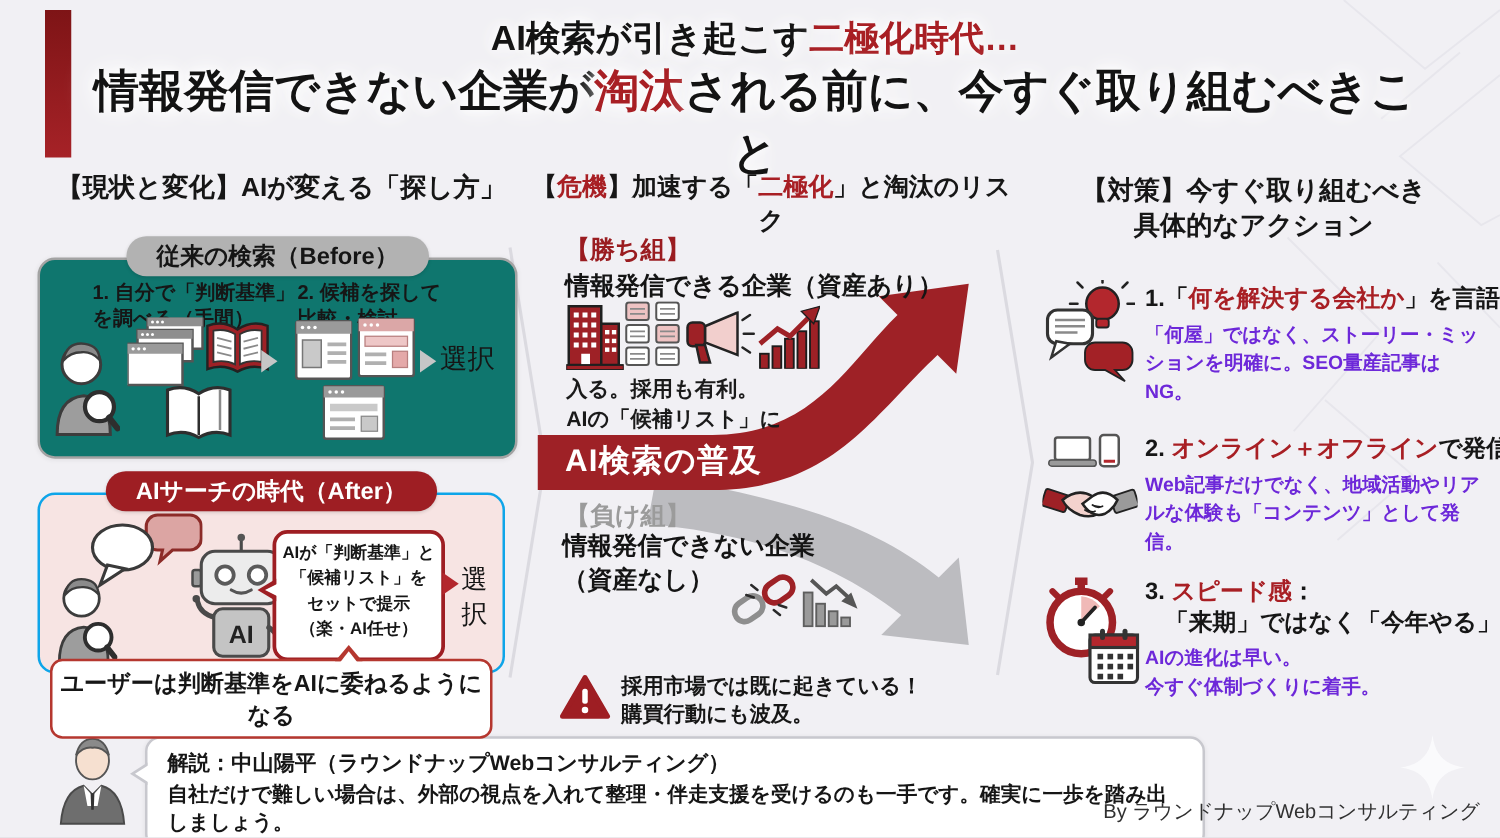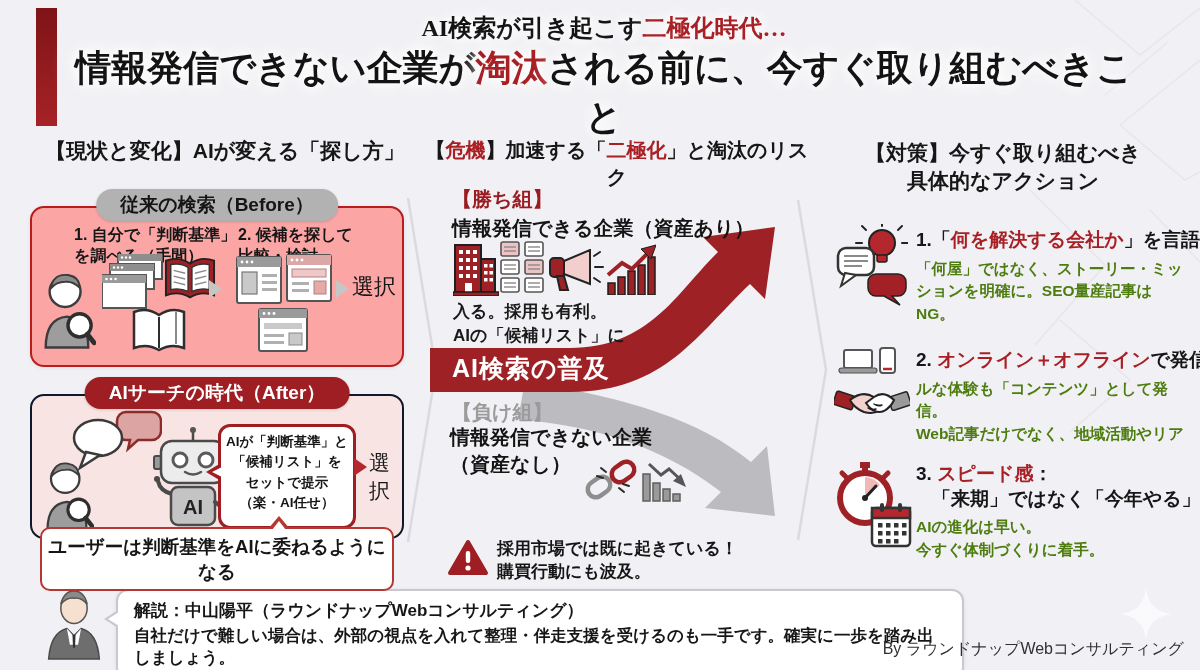--- a/index.html
+++ b/index.html
@@ -8,27 +8,27 @@
   .abs{position:absolute;}
   .red{color:#a81f24;}
   .darkred{color:#9a1c20;}
   .gray{color:#9b9b9b;}
   .nowrap{white-space:nowrap;}
   svg{display:block;}
   
   .red-bar{left:36px;top:8px;width:21px;height:118px;background:linear-gradient(#7e1416,#a62227);}
   .title{left:58px;top:13px;width:1092px;text-align:center;font-weight:bold;color:#131313;
          text-shadow:0 0 8px #ffffff,0 0 16px #ffffff,0 0 24px #ffffff;}
-  .title-l1{font-size:24px;line-height:1.3;font-family:Liberation Serif, serif;}
+  .title-l1{font-size:28px;line-height:1.3;}
   .title-l2{font-size:36px;line-height:1.35;}
   
   .col-head{font-size:21px;font-weight:bold;text-align:center;line-height:1.35;}
   
-  .panel{background:#fca5a5;border:2px solid #b91c1c;border-radius:14px;box-shadow:0 1px 4px rgba(0,0,0,.07);}
-  .panel-pink{background:#f7e4e3;border:2px solid #0f172a;border-radius:14px;}
+  .panel{background:#0f766e;border:2px solid #a3a3a3;border-radius:14px;box-shadow:0 1px 4px rgba(0,0,0,.07);padding-left:10px;}
+  .panel-pink{background:#f7e4e3;border:2px solid #0ea5e9;border-radius:14px;}
   .pill{position:absolute;top:-19px;left:50%;transform:translateX(-50%);border-radius:999px;
         font-weight:bold;font-size:19px;padding:3px 24px;white-space:nowrap;box-shadow:0 1px 3px rgba(0,0,0,.15);}
   .pill-gray{background:#b2b2b2;color:#151515;}
   .pill-red{background:#9e1e23;color:#ffffff;}
   .step{font-size:16px;font-weight:bold;text-align:left;line-height:1.3;}
   .tri-r{width:0;height:0;border-left:13px solid #c6c6c6;border-top:9px solid transparent;border-bottom:9px solid transparent;}
   .tri-red{border-left-color:#b3272d;}
   .select-label{font-size:22px;font-weight:normal;}
   
   .ai-bubble{background:#fff;border:3px solid #9e1e23;border-radius:12px;font-size:13.5px;font-weight:bold;
@@ -43,21 +43,21 @@
             border-right:11px solid transparent;border-bottom:13px solid #b5372f;}
   .note-box::after{content:"";position:absolute;top:-8px;left:230px;border-left:7px solid transparent;
             border-right:7px solid transparent;border-bottom:9px solid #ffffff;}
   .banner-text{font-size:25px;font-weight:bold;color:#ffffff;letter-spacing:1px;}
   .mid-label{font-size:20px;font-weight:bold;}
   .mid-title{font-size:20px;font-weight:bold;color:#141414;}
   .mid-desc{font-size:17px;font-weight:bold;line-height:1.4;color:#1a1a1a;}
   .warn-text{font-size:17px;font-weight:bold;line-height:1.38;}
   
   .action-main{font-size:19px;font-weight:bold;line-height:1.3;}
-  .action-desc{font-size:15.5px;font-weight:bold;line-height:1.45;color:#4d7c0f;margin-top:5px;}
+  .action-desc{font-size:15.5px;font-weight:bold;line-height:1.45;color:#6d28d9;margin-top:5px;}
   
   .speech{background:#fff;border:2px solid #c8c8ce;border-radius:12px;padding:8px 16px;box-shadow:0 1px 4px rgba(0,0,0,.08);}
   .speech::before{content:"";position:absolute;left:-14px;top:19px;border-top:9px solid transparent;
        border-bottom:9px solid transparent;border-right:14px solid #c8c8ce;}
   .speech::after{content:"";position:absolute;left:-10px;top:21px;border-top:7px solid transparent;
        border-bottom:7px solid transparent;border-right:11px solid #ffffff;}
   .speech-l1{font-size:17px;font-weight:bold;}
   .speech-l2{font-size:16.5px;font-weight:bold;margin-top:3px;}
   .credit{font-size:16px;color:#303030;}
 </style>
@@ -423,22 +423,22 @@
     <path d="M16,54 Q28,44 40,51 L52,58 Q44,70 30,66 Q20,62 16,54 Z" fill="#f3d2cd" stroke="#222" stroke-width="2"></path>
     <path d="M60,54 Q50,44 40,51 L32,57 Q40,69 50,65 Q57,61 60,54 Z" fill="#fff" stroke="#222" stroke-width="2"></path>
     <g stroke="#222" stroke-width="1.5" stroke-linecap="round">
         <path d="M34,62 q4,3 8,1"></path>
         <path d="M40,58 q4,3 8,1"></path>
       </g>
   </svg>
   <div class="abs" style="left:916px;top:348px;width:272px;z-index:2;">
     <div class="action-main nowrap"><span>2.</span> <span class="red">オンライン＋オフライン</span><span>で発信</span></div>
     <div class="action-desc">
+      <div>Web記事だけでなく、地域活動やリア</div>
       <div>ルな体験も「コンテンツ」として発信。</div>
-      <div>Web記事だけでなく、地域活動やリア</div>
     </div>
   </div>
 
   <svg class="abs" style="left:834px;top:460px;z-index:2;" width="78" height="90" viewBox="0 0 78 90">
     <rect x="26" y="2" width="10" height="6" fill="#9e2126"></rect>
     <rect x="28" y="8" width="6" height="5" fill="#9e2126"></rect>
     <g stroke="#9e2126" stroke-width="5" stroke-linecap="round">
         <line x1="8" y1="13" x2="14" y2="19"></line>
         <line x1="54" y1="13" x2="48" y2="19"></line>
       </g>

